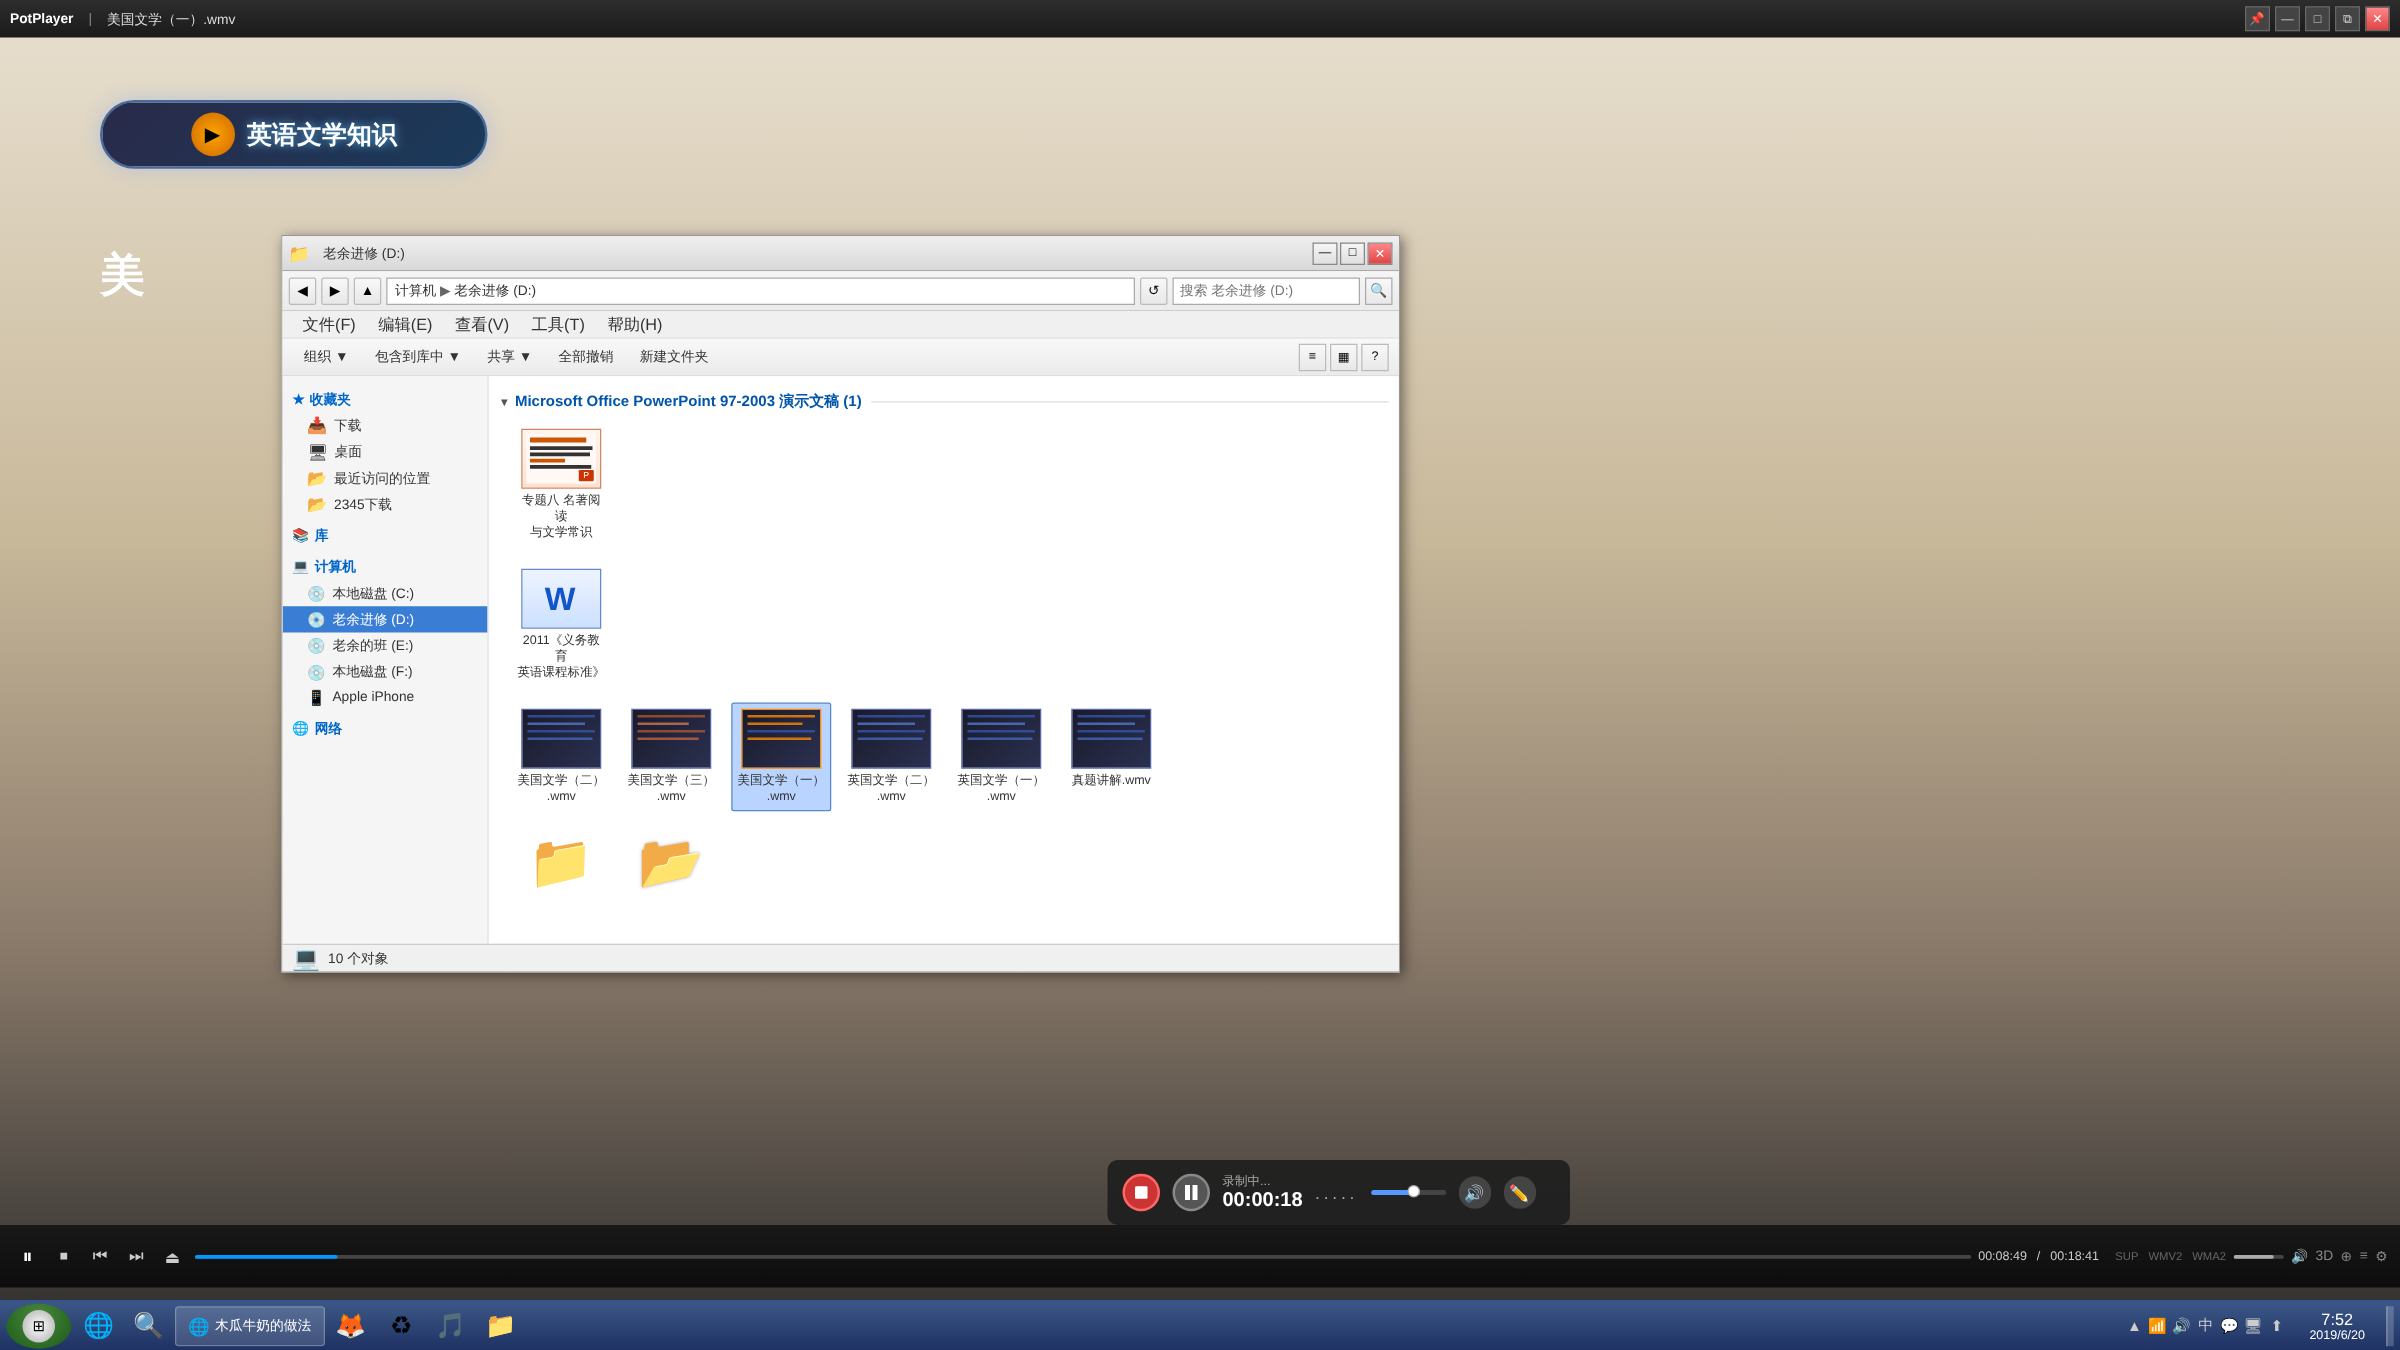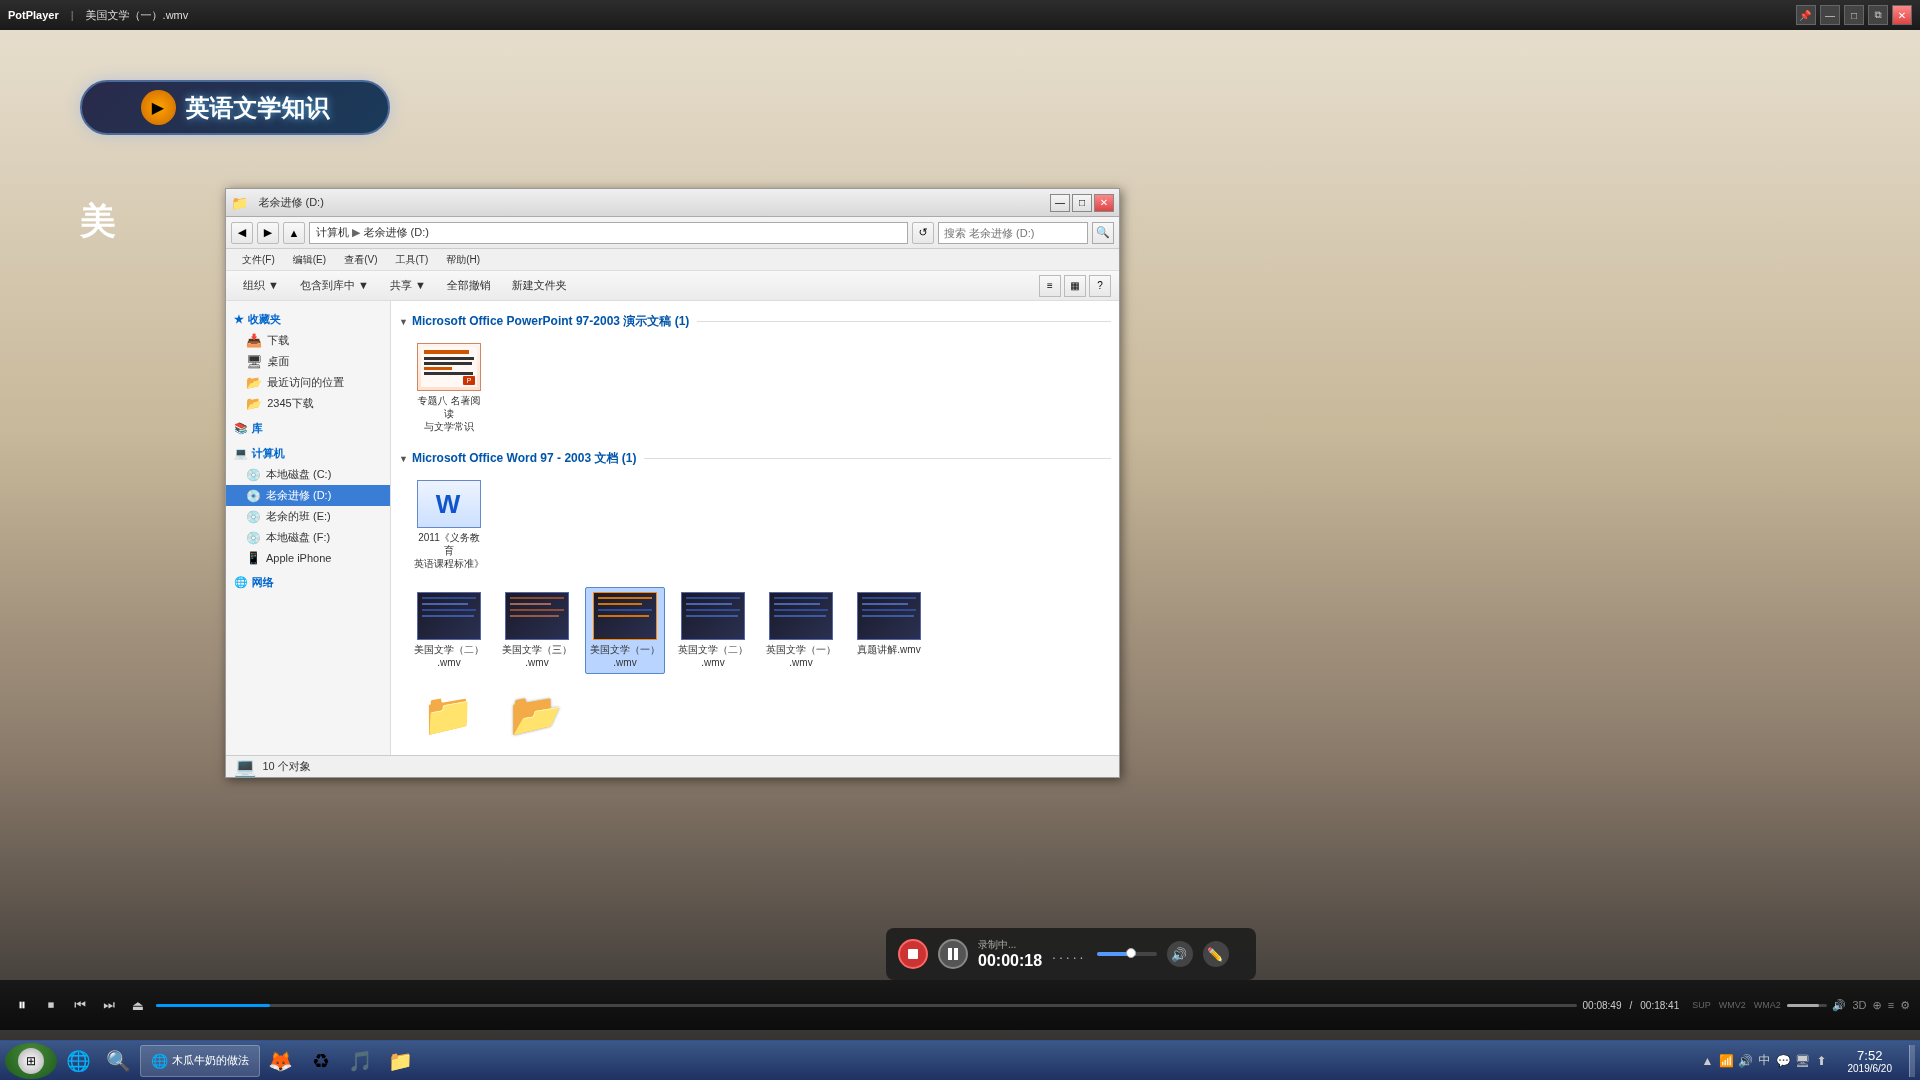--- a/index.html
+++ b/index.html
@@ -85,21 +85,21 @@
     .banner-icon {
       width: 35px; height: 35px;
       background: radial-gradient(circle, #ffa500, #cc6600);
       border-radius: 50%;
       margin-right: 10px;
       display: flex; align-items: center; justify-content: center;
       font-size: 16px;
     }
     .banner-text {
       color: #fff;
-      font-size: 24px;
+      font-size: 20px;
       font-weight: bold;
       text-shadow: 0 0 8px rgba(100,200,255,0.8);
       font-family: Liberation Serif, serif;
     }
 
     
     .explorer-window {
       position: absolute;
       top: 158px; left: 225px;
       width: 895px; height: 590px;
@@ -190,21 +190,21 @@
       height: 22px;
       background: #f0f0f0;
       border-bottom: 1px solid #ddd;
       display: flex;
       align-items: center;
       padding: 0 8px;
       gap: 2px;
     }
     .menu-item {
       padding: 2px 8px;
-      font-size: 10px;
+      font-size: 13px;
       color: #333;
       cursor: pointer;
     }
 
     
     .explorer-toolbar {
       height: 30px;
       background: linear-gradient(180deg, #f8f8f8, #ebebeb);
       border-bottom: 1px solid #ddd;
       display: flex;
@@ -813,24 +813,20 @@
                 <div class="ppt-line" style="width:88%;"></div>
                 <div style="position:absolute;bottom:2px;right:2px;background:#cc3300;width:12px;height:9px;border-radius:1px;display:flex;align-items:center;justify-content:center;">
                   <span style="color:#fff;font-size:7px;">P</span>
                 </div>
               </div>
             </div>
             <div class="file-label">专题八 名著阅读<br>与文学常识</div>
           </div>
         </div>
 
-        <div class="group-header">
-          <span>Microsoft Office Word 97 - 2003 文档 (1)</span>
-          <div class="group-divider"></div>
-        </div>
         <div class="file-grid">
           <div class="file-item">
             <div class="file-thumbnail word">
               <div style="display:flex;align-items:flex-start;padding:2px;">
                 <span style="color:#1155cc;font-size:26px;font-weight:bold;line-height:1;">W</span>
                 <div style="flex:1;padding:3px 0 0 2px;">
                   <div style="height:2px;background:#bbb;margin:2px 0;"></div>
                   <div style="height:2px;background:#bbb;margin:2px 0;"></div>
                   <div style="height:2px;background:#bbb;margin:2px 0;"></div>
                 </div>

